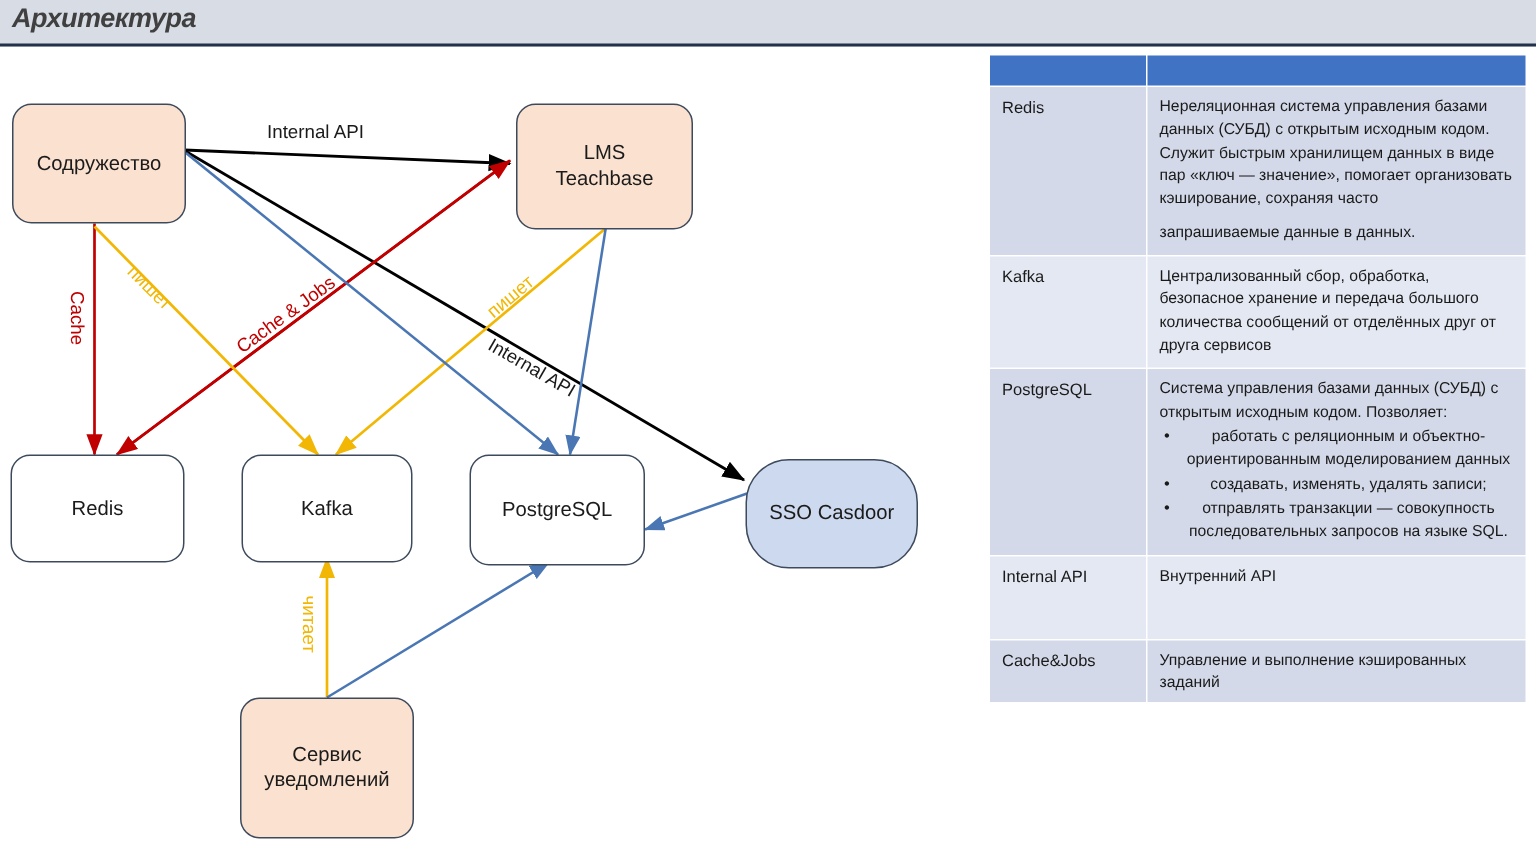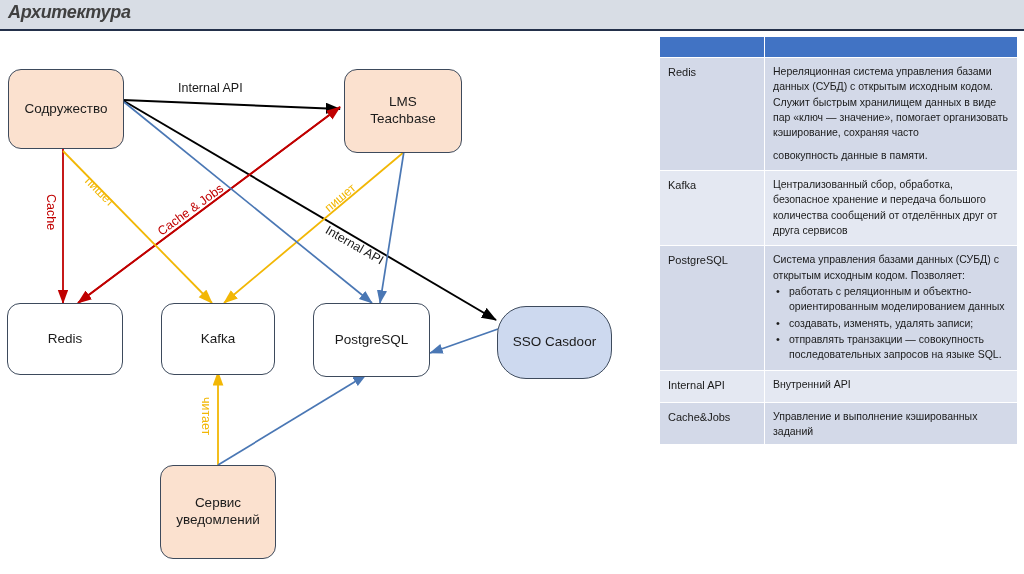--- a/index.html
+++ b/index.html
@@ -100,20 +100,21 @@
     padding: 0;
   }
   #info-table td.term-cell {
     width: 104px;
     font-size: 11px;
   }
   .blist {
     margin: 0;
     padding: 0;
     list-style: none;
+    text-align: center;
   }
   .blist li {
     position: relative;
     padding-left: 16px;
     margin-top: 1px;
   }
   .blist li:before {
     content: "\2022";
     position: absolute;
     left: 3px;
@@ -222,21 +223,21 @@
     <tr class="head">
       <td class="term-cell"></td>
       <td></td>
     </tr>
 
     <tr>
       <td class="term-cell">Redis</td>
       <td>
         <span>Нереляционная система управления базами данных (СУБД) с открытым исходным кодом. Служит быстрым хранилищем данных в виде пар «ключ — значение», помогает организовать кэширование, сохраняя часто</span>
         <span class="gap"></span>
-        <span>совокупность данные в памяти.</span>
+        <span>запрашиваемые данные в данных.</span>
       </td>
     </tr>
 
     <tr class="alt">
       <td class="term-cell">Kafka</td>
       <td>Централизованный сбор, обработка, безопасное хранение и передача большого количества сообщений от отделённых друг от друга сервисов</td>
     </tr>
 
     <tr>
       <td class="term-cell">PostgreSQL</td>
@@ -245,21 +246,21 @@
         <ul class="blist">
           <li> работать с реляционным и объектно-ориентированным моделированием данных</li>
           <li>создавать, изменять, удалять записи;</li>
           <li>отправлять транзакции — совокупность последовательных запросов на языке SQL.</li>
         </ul>
       </td>
     </tr>
 
     <tr class="alt">
       <td class="term-cell">Internal API</td>
-      <td style="padding-bottom:10px;">Внутренний API</td>
+      <td style="padding-bottom:34px;">Внутренний API</td>
     </tr>
 
     <tr>
       <td class="term-cell">Cache&amp;Jobs</td>
       <td style="padding-bottom:4px;">Управление и выполнение кэшированных заданий</td>
     </tr>
   </tbody>
 </table>
 
 </body></html>

